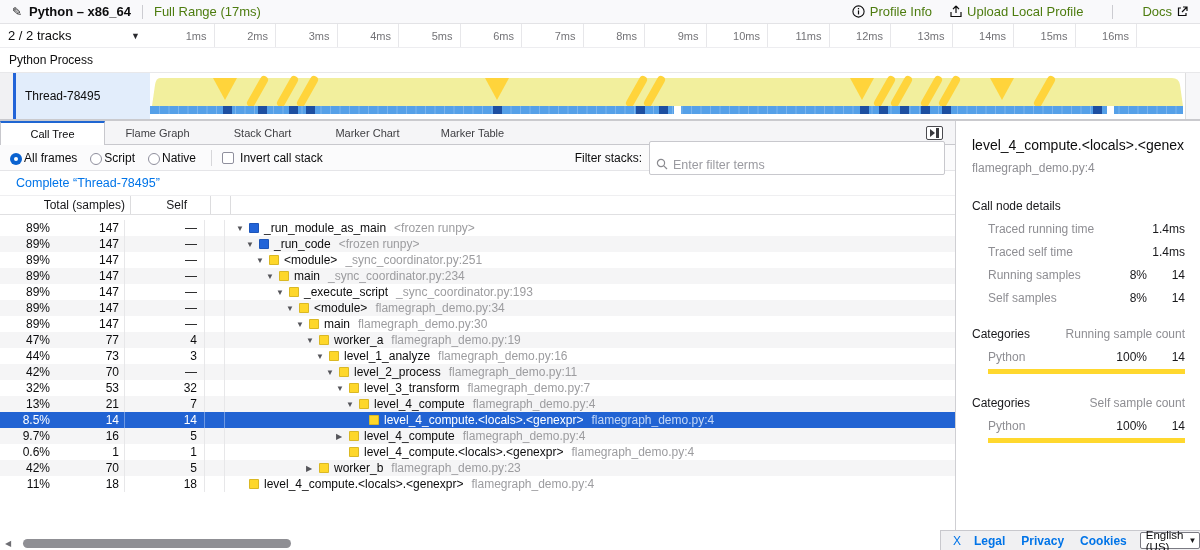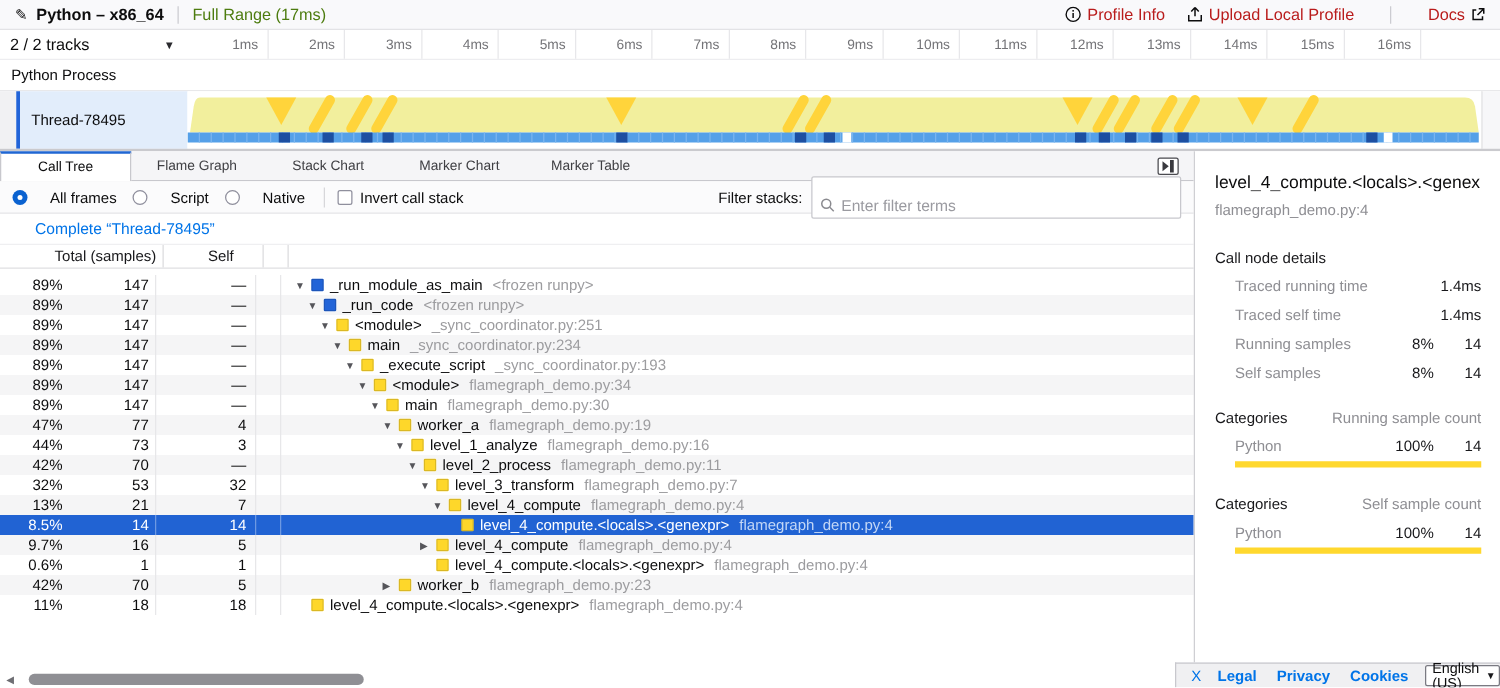--- a/index.html
+++ b/index.html
@@ -7,21 +7,21 @@
   .app { position:relative; width:1200px; height:550px; background:#fff; overflow:hidden; color:#0c0c0d; }
 
   
   .top-header { position:absolute; top:0; left:0; right:0; height:24px; background:#f9f9fb;
     border-bottom:1px solid #e3e3e6; display:flex; align-items:center; padding:0 12px; font-size:13px; }
   .pencil { font-size:12px; margin-right:7px; }
   .app-title { font-weight:bold; }
   .hdiv { width:1px; height:14px; background:#ccccd1; margin:0 11px; }
   .range-link { color:#4d7c0f; }
   .top-right { margin-left:auto; display:flex; align-items:center; gap:18px; }
-  .top-item { display:flex; align-items:center; gap:5px; color:#b91c1c; }
+  .top-item { display:flex; align-items:center; gap:5px; color:#4d7c0f; }
   .icon-svg { display:inline-block; vertical-align:middle; }
 
   
   .ruler-row { position:absolute; top:24px; left:0; right:0; height:24px; background:#fff;
     border-bottom:1px solid #ededf0; display:flex; }
   .tracks-label { width:150px; display:flex; align-items:center; padding:0 6px 0 8px; font-size:13px; }
   .tracks-caret { margin-left:auto; font-size:9px; color:#2a2a2e; padding-right:4px; }
   .ticks { flex:1; display:flex; padding-left:3px; }
   .tick { width:61.5px; border-right:1px solid #e7e7ea; font-size:11px; color:#737377;
     display:flex; align-items:center; justify-content:flex-end; padding-right:7px; }
@@ -44,36 +44,36 @@
   .tab.active { background:#fff; border-left:1px solid #c8c8cd; border-right:1px solid #c8c8cd;
     border-top:2px solid #1f66d2; color:#0c0c0d; margin-bottom:-1px; }
   .sidebar-toggle { margin-left:auto; margin-right:12px; align-self:center; width:17px; height:14px;
     border:1px solid #4a4a4f; border-radius:2px; background:#fff; display:flex; align-items:center; justify-content:center; }
   .st-tri { width:0; height:0; border-left:5px solid #3a3a3f; border-top:4px solid transparent; border-bottom:4px solid transparent; }
   .st-bar { width:3px; height:10px; background:#3a3a3f; margin-left:1px; }
 
   
   .toolbar { position:absolute; top:145px; left:0; width:955px; height:26px; background:#fbfbfc;
     border-bottom:1px solid #e5e5e8; display:flex; align-items:center; padding:0 10px; font-size:12px; }
-  .radio-group { display:flex; align-items:center; gap:18px; margin-right:13px; }
+  .radio-group { display:flex; align-items:flex-end; gap:2px; margin-right:13px; }
   .radio { width:12px; height:12px; border-radius:50%; border:1px solid #8f8f9d; background:#fff; position:relative; flex:none; }
   .radio.checked { border:none; background:#0a62d0; }
   .radio.checked::after { content:""; position:absolute; left:4px; top:4px; width:4px; height:4px; border-radius:50%; background:#fff; }
   .tdiv { width:1px; height:16px; background:#d7d7da; margin:0 10px 0 2px; }
   .checkbox-group { display:flex; align-items:center; gap:6px; }
   .checkbox { width:12px; height:12px; border:1px solid #8f8f9d; border-radius:2px; background:#fff; flex:none; }
   .filter { margin-left:auto; display:flex; align-items:center; gap:7px; }
   .filter-box { width:296px; height:20px; border:1px solid #c8c8cd; border-radius:2px; background:#fff;
     display:flex; align-items:flex-start; padding:16px 6px; gap:5px; }
   .filter-box input { border:none; outline:none; flex:1; font-size:12.5px; font-family:"Liberation Sans",sans-serif; color:#0c0c0d; background:transparent; }
   .filter-box input::placeholder { color:#9a9aa0; }
 
   
   .breadcrumb-row { position:absolute; top:171px; left:0; width:955px; height:25px; display:flex;
-    align-items:center; padding-left:28px; border-bottom:1px solid #efeff1; font-size:12.5px; }
+    align-items:center; padding-left:16px; border-bottom:1px solid #efeff1; font-size:12.5px; }
   .crumb { color:#0074e8; }
   .table-header { position:absolute; top:196px; left:0; width:955px; height:19px;
     border-bottom:1px solid #e0e0e2; display:flex; align-items:center; font-size:12px; color:#18181b; }
   .hc-total { width:131px; text-align:right; padding-right:5px; border-right:1px solid #dcdcde; align-self:stretch; line-height:18px; }
   .hc-self { width:80px; text-align:right; padding-right:23px; border-right:1px solid #dcdcde; align-self:stretch; line-height:18px; }
   .hc-cat { width:20px; border-right:1px solid #dcdcde; align-self:stretch; }
   .rows { position:absolute; top:220px; left:0; width:955px; }
   .trow { height:16px; display:flex; align-items:center; font-size:12px; background:#fff; }
   .trow.alt { background:#f5f5f6; }
   .c-pct { width:52px; text-align:right; padding-right:2px; }

